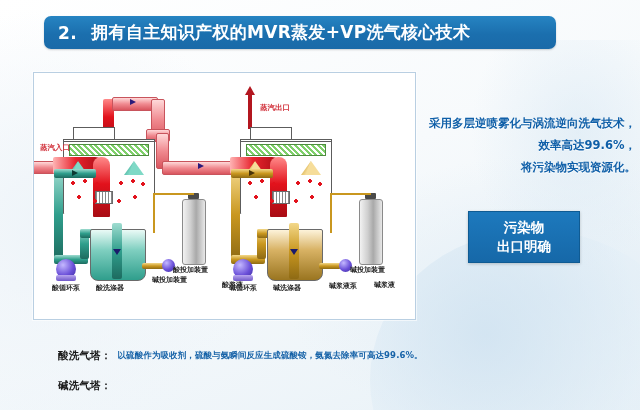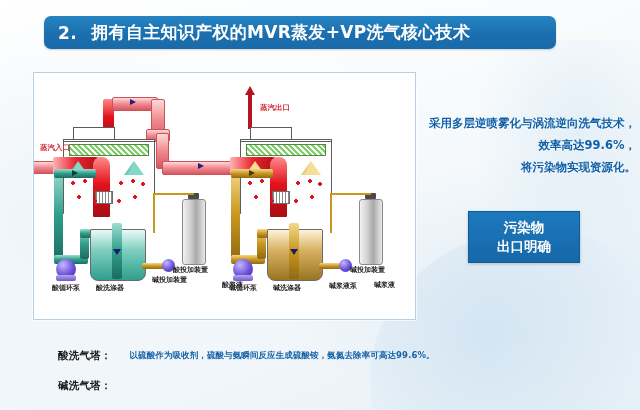--- a/index.html
+++ b/index.html
@@ -140,21 +140,21 @@
   .bottom{
     position:absolute;left:0;top:340px;width:640px;height:70px;
   }
   .brow{position:absolute;display:flex;align-items:center;white-space:nowrap;}
   .brow1{left:14px;top:9px;}
   .brow2{left:14px;top:39px;}
   .b-head{
     font-size:10.5px;font-weight:bold;color:#1a1a1a;letter-spacing:.2px;padding-left:44px;
   }
   .b-body{
-    font-size:8.5px;font-weight:bold;color:#1763a8;margin-left:18px;letter-spacing:.1px;
+    font-size:8.5px;font-weight:bold;color:#1763a8;margin-left:6px;letter-spacing:.1px;
   }
 </style>
 </head>
 <body>
 
 <div class="slide">
   <div class="swoosh2"></div>
   <div class="swoosh"></div>
 
   <div class="title-bar">

